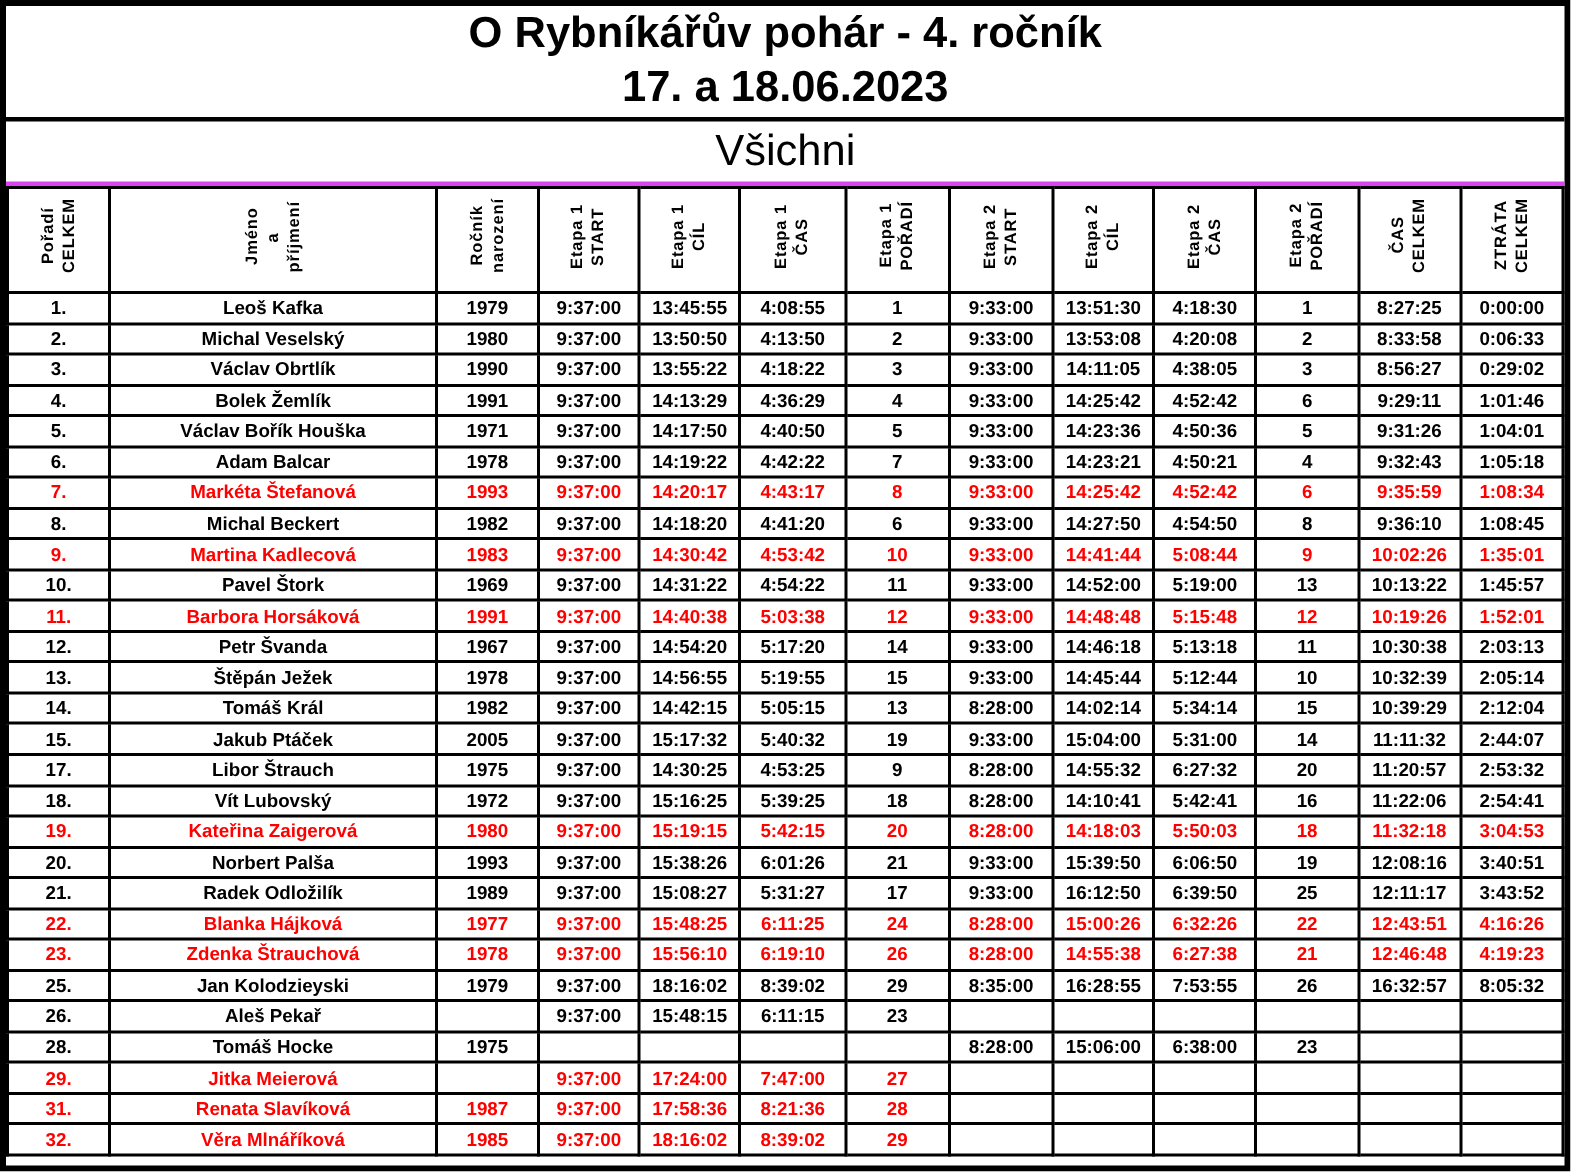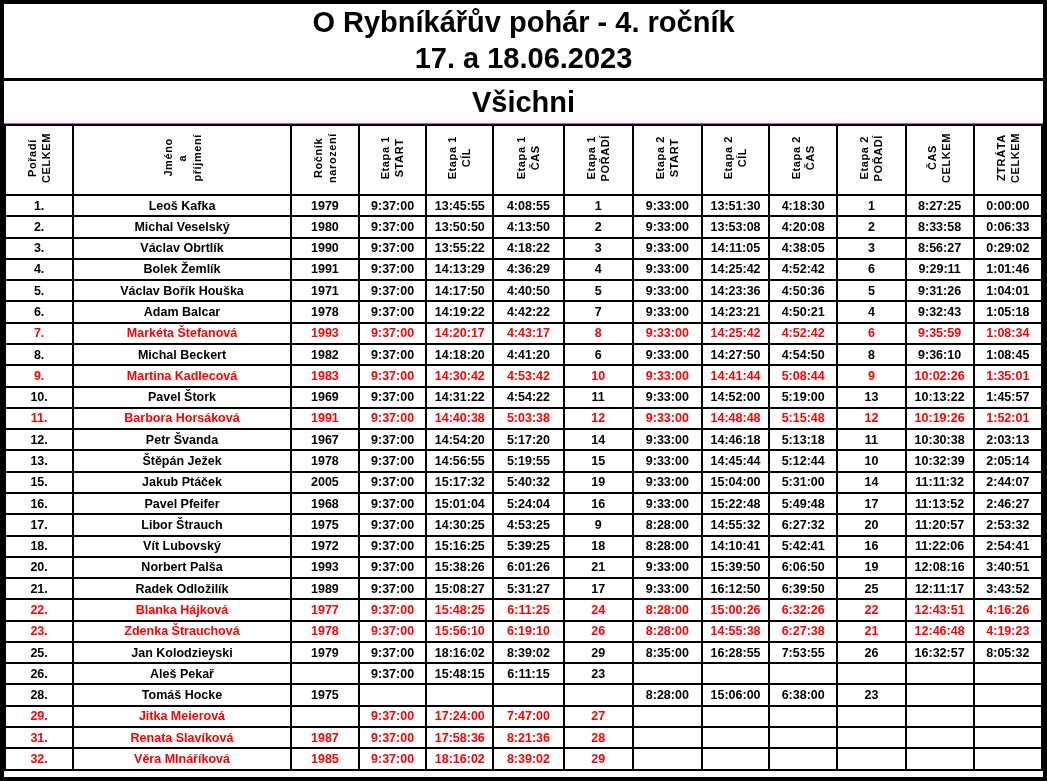--- a/index.html
+++ b/index.html
@@ -21,23 +21,23 @@
     display: flex; flex-direction: column;
     justify-content: space-evenly;
     text-align: center;
   }
   .title-line {
     font-size: 29px; font-weight: bold; color: #000000;
     line-height: 1.1; letter-spacing: 0px;
   }
   .section-title {
     height: 43px;
-    border-bottom: 1px solid #d946ef;
+    border-bottom: 3px solid #d946ef;
     display: flex; align-items: center; justify-content: center;
-    font-size: 29px; font-weight: bold; color: #000000;
+    font-size: 29px; font-weight: normal; color: #000000;
   }
   table.results {
     width: 100%; height: 647px;
     border-collapse: collapse; table-layout: fixed;
   }
   table.results th, table.results td {
     border: 2px solid #000000;
     text-align: center; vertical-align: middle;
     font-weight: bold; color: #000000;
     overflow: hidden; white-space: nowrap;
@@ -307,50 +307,50 @@
     <td>5:19:55</td>
     <td>15</td>
     <td>9:33:00</td>
     <td>14:45:44</td>
     <td>5:12:44</td>
     <td>10</td>
     <td>10:32:39</td>
     <td>2:05:14</td>
   </tr>
         <tr>
+    <td>14.</td>
+    <td>Tomáš Král</td>
+    <td>1982</td>
+    <td>9:37:00</td>
+    <td>14:42:15</td>
+    <td>5:05:15</td>
+    <td>13</td>
+    <td>8:28:00</td>
+    <td>14:02:14</td>
+    <td>5:34:14</td>
+    <td>15</td>
+    <td>10:39:29</td>
+    <td>2:12:04</td>
+  </tr>
+        <tr>
     <td>15.</td>
     <td>Jakub Ptáček</td>
     <td>2005</td>
     <td>9:37:00</td>
     <td>15:17:32</td>
     <td>5:40:32</td>
     <td>19</td>
     <td>9:33:00</td>
     <td>15:04:00</td>
     <td>5:31:00</td>
     <td>14</td>
     <td>11:11:32</td>
     <td>2:44:07</td>
   </tr>
         <tr>
-    <td>16.</td>
-    <td>Pavel Pfeifer</td>
-    <td>1968</td>
-    <td>9:37:00</td>
-    <td>15:01:04</td>
-    <td>5:24:04</td>
-    <td>16</td>
-    <td>9:33:00</td>
-    <td>15:22:48</td>
-    <td>5:49:48</td>
-    <td>17</td>
-    <td>11:13:52</td>
-    <td>2:46:27</td>
-  </tr>
-        <tr>
     <td>17.</td>
     <td>Libor Štrauch</td>
     <td>1975</td>
     <td>9:37:00</td>
     <td>14:30:25</td>
     <td>4:53:25</td>
     <td>9</td>
     <td>8:28:00</td>
     <td>14:55:32</td>
     <td>6:27:32</td>
@@ -365,20 +365,35 @@
     <td>9:37:00</td>
     <td>15:16:25</td>
     <td>5:39:25</td>
     <td>18</td>
     <td>8:28:00</td>
     <td>14:10:41</td>
     <td>5:42:41</td>
     <td>16</td>
     <td>11:22:06</td>
     <td>2:54:41</td>
+  </tr>
+        <tr class="red">
+    <td>19.</td>
+    <td>Kateřina Zaigerová</td>
+    <td>1980</td>
+    <td>9:37:00</td>
+    <td>15:19:15</td>
+    <td>5:42:15</td>
+    <td>20</td>
+    <td>8:28:00</td>
+    <td>14:18:03</td>
+    <td>5:50:03</td>
+    <td>18</td>
+    <td>11:32:18</td>
+    <td>3:04:53</td>
   </tr>
         <tr>
     <td>20.</td>
     <td>Norbert Palša</td>
     <td>1993</td>
     <td>9:37:00</td>
     <td>15:38:26</td>
     <td>6:01:26</td>
     <td>21</td>
     <td>9:33:00</td>

